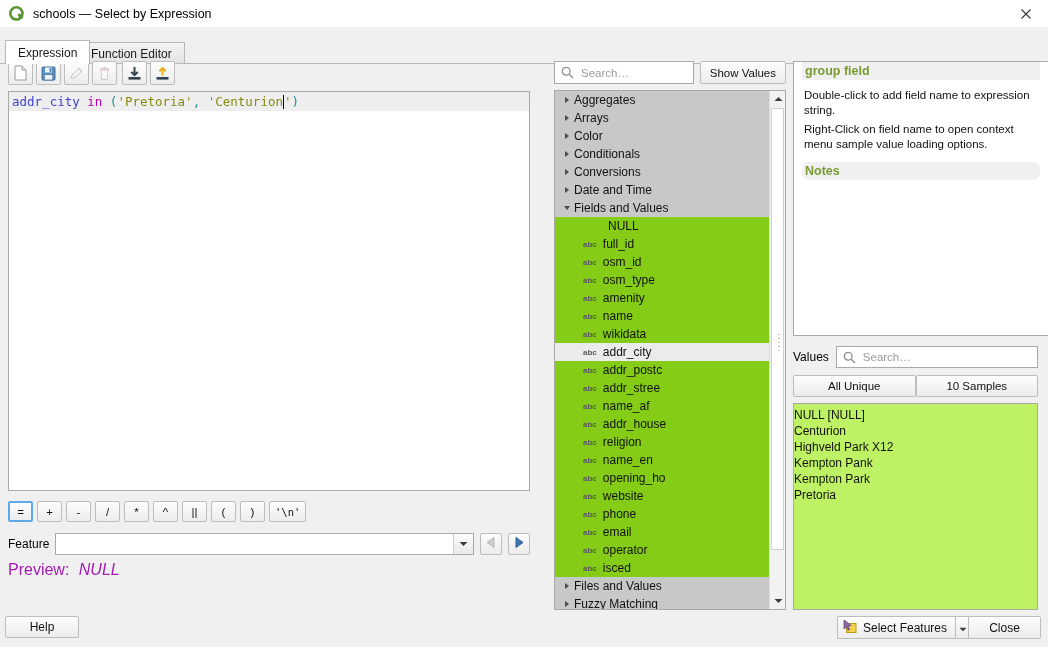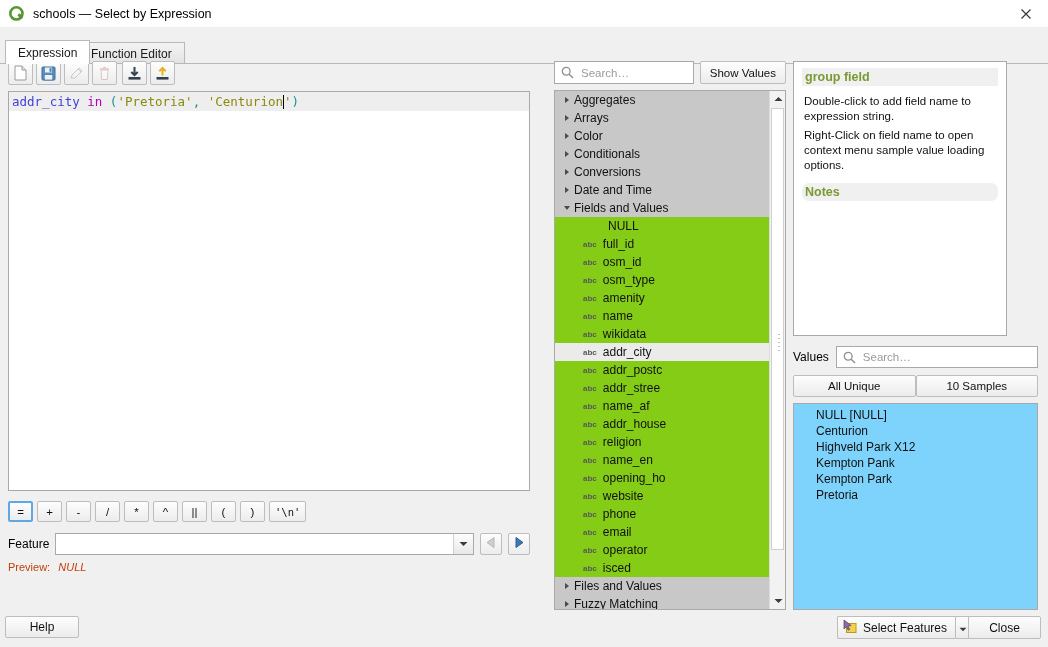--- a/index.html
+++ b/index.html
@@ -125,21 +125,21 @@
     display: flex; align-items: center; justify-content: center;
   }
   .nav-btn {
     width: 22px; height: 22px;
     border: 1px solid #bdbdbd; border-radius: 2px;
     background: linear-gradient(#fdfdfd, #ececec);
     display: flex; align-items: center; justify-content: center;
   }
   .preview-row {
     position: absolute; left: 0; top: 500px;
-    font-size: 11px; color: #c2410c;
+    font-size: 16px; color: #a21caf;
   }
   .preview-val { font-style: italic; margin-left: 5px; }
 
   
   .mid-col { position: absolute; left: 554px; top: 34px; width: 232px; }
   .search-row { display: flex; gap: 6px; height: 23px; }
   .search-box {
     position: relative; width: 140px; height: 23px;
     border: 1px solid #a9a9a9; background: #ffffff;
     display: flex; align-items: center; padding-left: 24px;
@@ -212,23 +212,23 @@
     background: #ffffff; border: 1px solid #cfcfcf;
   }
   .sc-grip { position: absolute; left: 6px; top: 225px; }
   .sc-grip i {
     display: block; width: 2px; height: 1px; background: #c0c0c0; margin-bottom: 3px;
   }
 
   
   .right-col { position: absolute; left: 793px; top: 34px; width: 245px; }
   .help-panel {
-    width: 214px; height: 275px;
+    width: 256px; height: 275px;
     border: 1px solid #a9a9a9; background: #ffffff;
-    padding: 6px 8px;
+    padding: 0 8px;
     overflow: hidden;
   }
   .help-h {
     background: #f0f0f0; color: #7a9a33; font-weight: bold;
     font-size: 12.5px; padding: 2px 3px; margin: 0 0 8px 0;
   }
   .help-h.notes { margin-top: 10px; border-radius: 7px; }
   .help-p {
     font-size: 11.5px; line-height: 15px; color: #111; margin: 0 0 4px 2px;
   }
@@ -247,22 +247,22 @@
     font-size: 11.5px; color: #111; width: 172px;
     font-family: "Liberation Sans", sans-serif;
   }
   .values-search input::placeholder { color: #9a9a9a; }
 
   .values-btns { margin-top: 7px; display: flex; gap: 0; }
   .values-btns .btn-std { flex: 1 1 0; height: 22px; }
 
   .values-list {
     margin-top: 6px; width: 245px; height: 207px;
-    border: 1px solid #a9a9a9; background: #7dd3fc;
-    padding: 3px 22px; overflow: hidden;
+    border: 1px solid #a9a9a9; background: #bef264;
+    padding: 3px 0; overflow: hidden;
   }
   .value-item {
     height: 16px; line-height: 16px; font-size: 12px; color: #111;
     white-space: nowrap;
   }
 
   
   .btn-help {
     position: absolute; left: 5px; top: 589px; width: 74px; height: 22px;
     border: 1px solid #bdbdbd; border-radius: 2px;

